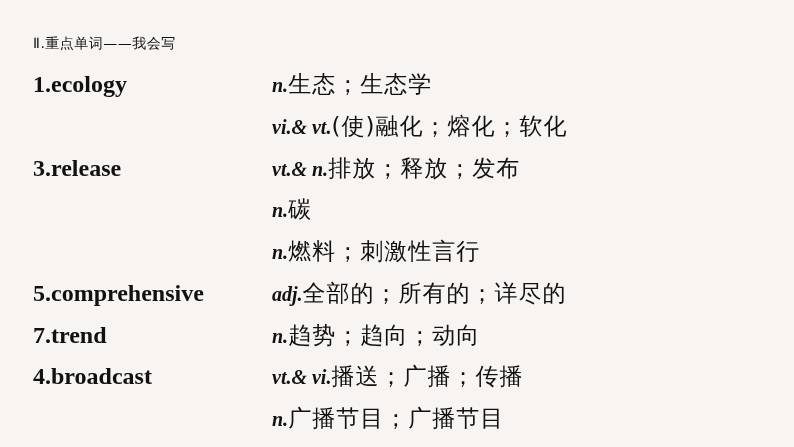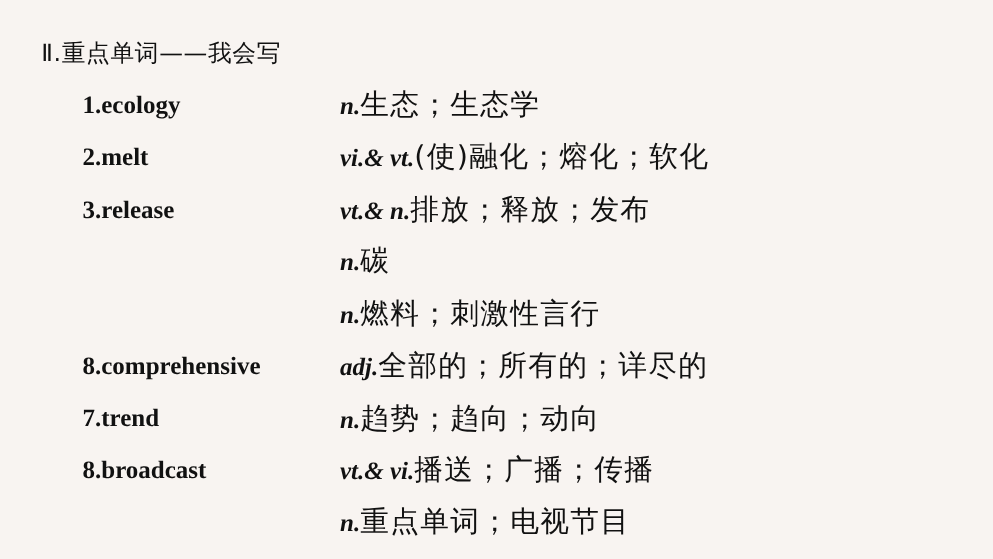--- a/index.html
+++ b/index.html
@@ -13,44 +13,43 @@
       position: relative;
       overflow: hidden;
       color: #111111;
       font-family: "Liberation Serif", "DejaVu Serif", serif;
     }
     .title {
       position: absolute;
       left: 33px;
       top: 29px;
       font-family: "DejaVu Sans", "Liberation Sans", sans-serif;
-      font-size: 19px;
+      font-size: 14px;
       line-height: 28px;
       white-space: nowrap;
       letter-spacing: 0.5px;
     }
     .title .roman {
       font-family: "Liberation Serif", serif;
     }
     .row {
       position: absolute;
       left: 0;
       width: 794px;
       height: 32px;
     }
     .word {
       position: absolute;
       left: 33px;
       top: 0;
       font-family: "Liberation Serif", "DejaVu Serif", serif;
       font-weight: bold;
-      font-size: 20px;
+      font-size: 24px;
       line-height: 32px;
       white-space: nowrap;
-      margin-left: 33px;
     }
     .def {
       position: absolute;
       left: 272px;
       top: 0;
       font-size: 20px;
       line-height: 32px;
       white-space: nowrap;
     }
     .pos {
@@ -72,21 +71,20 @@
 </div>
 
 <div class="row" style="top:68px;">
   <span class="word">1.ecology</span>
   <span class="def">
     <span class="pos">n.</span><span class="meaning">生态；生态学</span>
   </span>
 </div>
 
 <div class="row" style="top:110px;">
-  <span class="word">2.melt</span>
   <span class="def">
     <span class="pos">vi.&amp; vt.</span><span class="meaning">(使)融化；熔化；软化</span>
   </span>
 </div>
 
 <div class="row" style="top:152px;">
   <span class="word">3.release</span>
   <span class="def">
     <span class="pos">vt.&amp; n.</span><span class="meaning">排放；释放；发布</span>
   </span>
@@ -98,38 +96,38 @@
   </span>
 </div>
 
 <div class="row" style="top:235px;">
   <span class="def">
     <span class="pos">n.</span><span class="meaning">燃料；刺激性言行</span>
   </span>
 </div>
 
 <div class="row" style="top:277px;">
-  <span class="word">8.comprehensive</span>
+  <span class="word">5.comprehensive</span>
   <span class="def">
     <span class="pos">adj.</span><span class="meaning">全部的；所有的；详尽的</span>
   </span>
 </div>
 
 <div class="row" style="top:319px;">
   <span class="word">7.trend</span>
   <span class="def">
     <span class="pos">n.</span><span class="meaning">趋势；趋向；动向</span>
   </span>
 </div>
 
 <div class="row" style="top:360px;">
-  <span class="word">8.broadcast</span>
+  <span class="word">4.broadcast</span>
   <span class="def">
     <span class="pos">vt.&amp; vi.</span><span class="meaning">播送；广播；传播</span>
   </span>
 </div>
 
 <div class="row" style="top:402px;">
   <span class="word"></span>
   <span class="def">
-    <span class="pos">n.</span><span class="meaning">重点单词；电视节目</span>
+    <span class="pos">n.</span><span class="meaning">广播节目；广播节目</span>
   </span>
 </div>
 
 </body></html>

